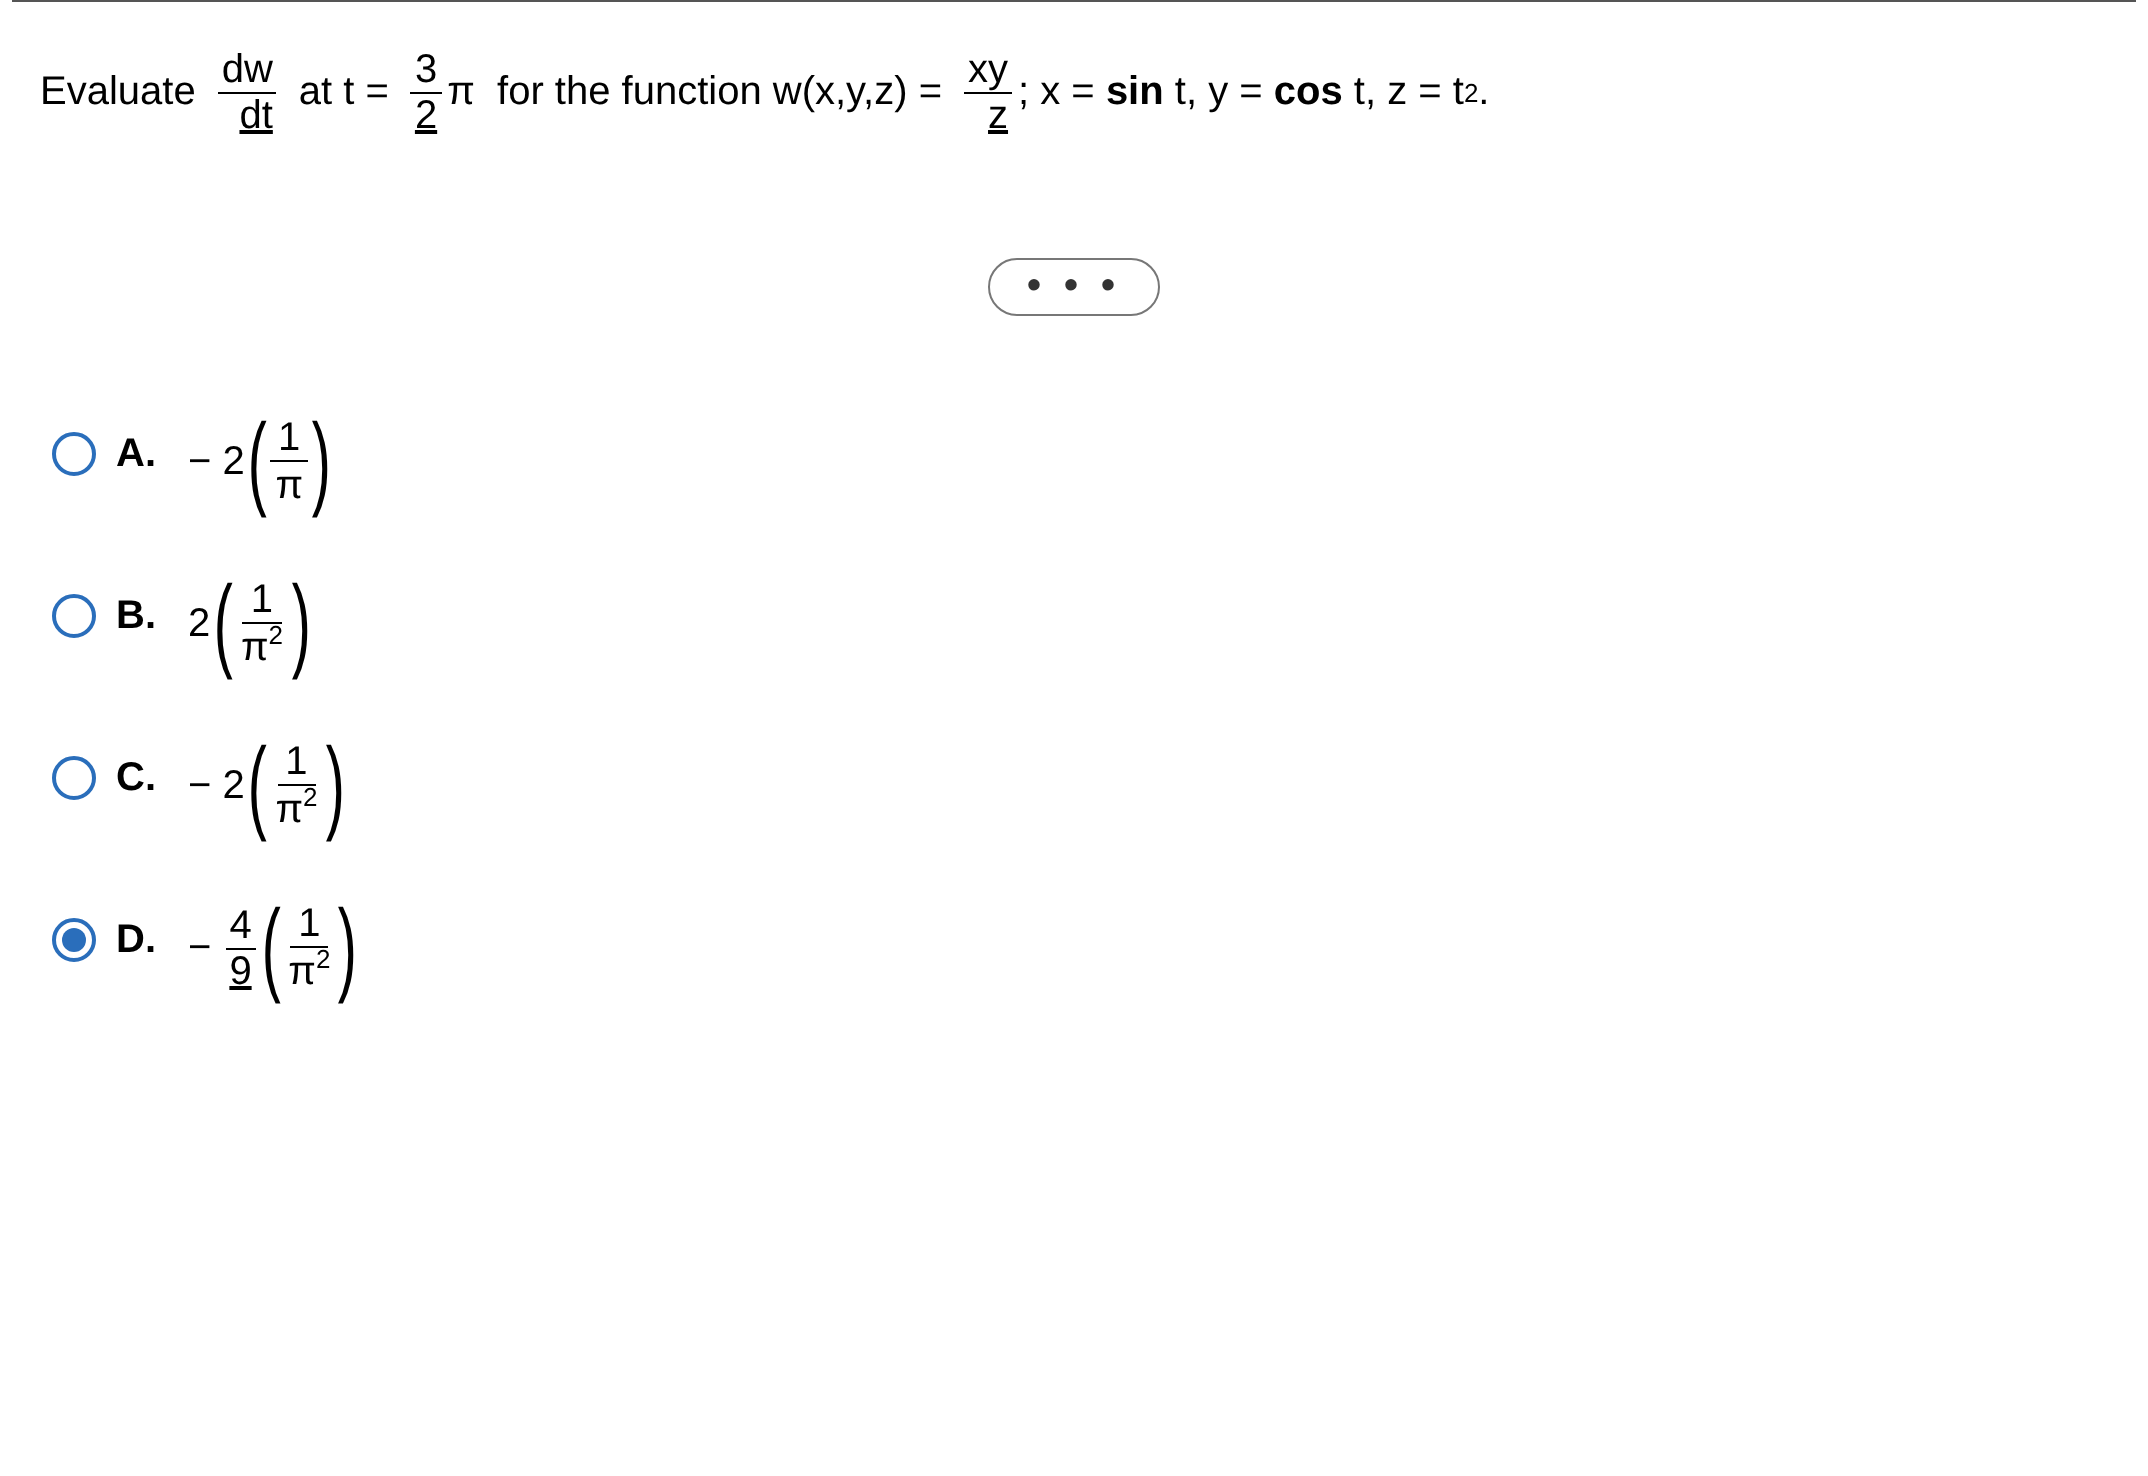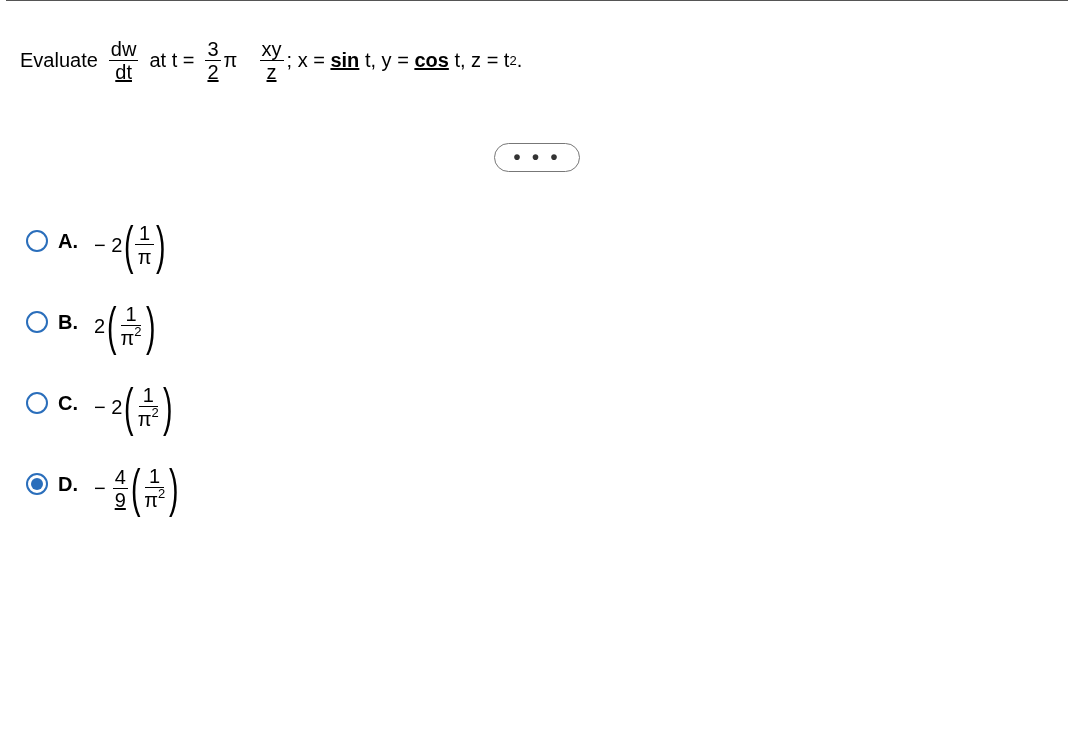--- a/index.html
+++ b/index.html
@@ -16,34 +16,34 @@
     .top-border {
       position: absolute;
       top: 0; left: 6px; right: 6px;
       border-top: 1px solid #555;
     }
     .question {
       display: flex;
       align-items: center;
       flex-wrap: nowrap;
       white-space: nowrap;
-      margin-top: 20px;
+      margin-top: 6px;
       margin-bottom: 60px;
     }
     .frac {
       display: inline-flex;
       flex-direction: column;
-      align-items: center;
+      align-items: flex-end;
       vertical-align: middle;
       margin: 0 3px;
     }
     .frac .num { border-bottom: 1.5px solid #000; padding: 0 2px; line-height: 1.1; }
     .frac .den { padding: 0 2px; line-height: 1.1; text-decoration: underline; }
     .mspace { margin: 0 4px; }
-    .b { font-weight: bold; text-decoration: underline; }
+    .b { font-weight: bold; }
     .ellipsis-row {
       display: flex;
       justify-content: center;
       margin-bottom: 50px;
     }
     .ellipsis-pill {
       border: 1.5px solid #777;
       border-radius: 999px;
       padding: 2px 18px;
       color: #333;
@@ -117,20 +117,21 @@
   </span>
   <span class="mspace"></span>
   <span>at t =</span>
   <span class="mspace"></span>
   <span class="frac">
     <span class="num">3</span>
     <span class="den">2</span>
   </span>
   <span>π</span>
   <span>&nbsp;&nbsp;</span>
+  <span>for the function w(x,y,z) =</span>
   <span class="mspace"></span>
   <span class="frac">
     <span class="num">xy</span>
     <span class="den">z</span>
   </span>
   <span>; x =</span>
   <span>&nbsp;</span>
   <span class="b">sin</span>
   <span>&nbsp;</span>
   <span>t,  y =</span>

